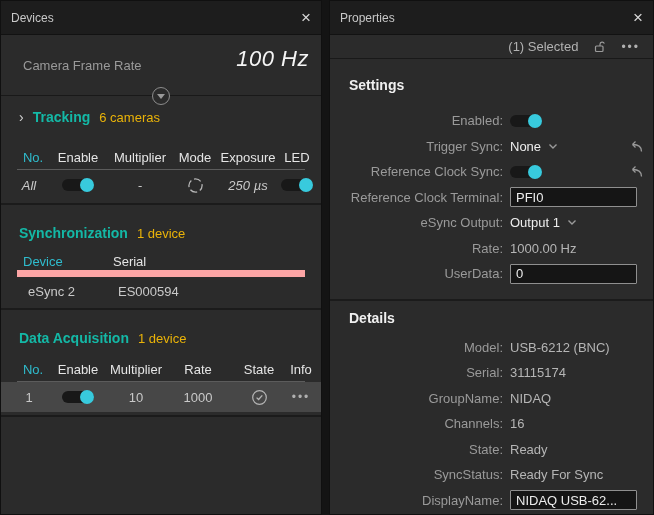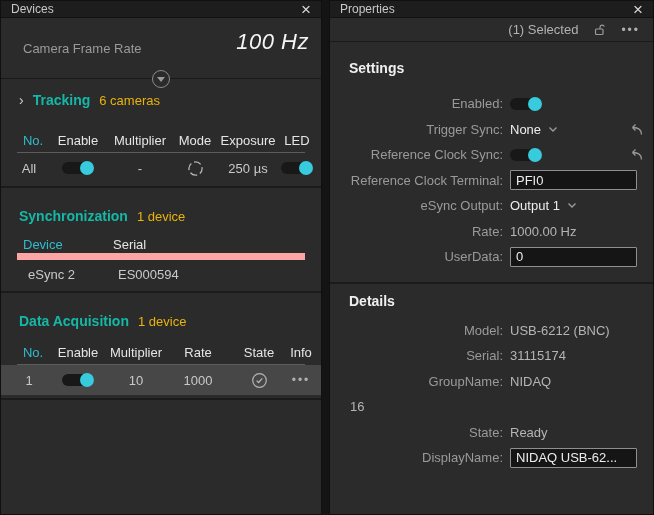--- a/index.html
+++ b/index.html
@@ -3,42 +3,42 @@
 <meta charset="utf-8">
 <style>
   * { margin:0; padding:0; box-sizing:border-box; }
   html,body { width:654px; height:515px; background:#141414; overflow:hidden;
     font-family:"Liberation Sans", sans-serif; -webkit-font-smoothing:antialiased; }
 
   .panel { position:absolute; top:0; height:515px; background:#2b2b2b; border:1px solid #101010; }
   .panel-left  { left:0;   width:322px; }
   .panel-right { left:329px; width:325px; }
 
-  .titlebar { height:17px; background:#1d1d1d; border-bottom:1px solid #121212;
+  .titlebar { height:34px; background:#1d1d1d; border-bottom:1px solid #121212;
     display:flex; align-items:center; justify-content:space-between; padding:0 10px; }
   .titlebar .t { color:#c8c8c8; font-size:12px; }
   .close-x { color:#d8d8d8; font-size:17px; line-height:1; cursor:default; }
 
   
   .framerate { position:relative; height:61px; border-bottom:1px solid #191919; }
   .framerate .lbl { position:absolute; left:22px; top:23px; font-size:13px; color:#9a9a9a; }
   .framerate .val { position:absolute; right:12px; top:11px; font-size:22px; color:#f5f5f5; letter-spacing:.5px;font-style:italic; }
   .drop-btn { position:absolute; left:50%; bottom:-10px; transform:translateX(-50%);
     width:18px; height:18px; border-radius:50%; border:1px solid #8c8c8c; background:#2b2b2b;
     display:flex; align-items:center; justify-content:center; z-index:3; }
   .tri-down { width:0; height:0; border-left:4px solid transparent; border-right:4px solid transparent;
     border-top:5px solid #9a9a9a; }
 
   .tracking-row { height:42px; display:flex; align-items:center; padding-left:18px; gap:9px; }
   .chev { color:#d0d0d0; font-size:14px; }
   .sec-name { color:#14b8a6; font-size:14px; font-weight:bold; }
   .sec-count { color:#eab308; font-size:13px; }
 
   .grid6 { display:grid; margin:0 8px 0 8px; }
-  .cam-cols { grid-template-columns:40px 58px 66px 44px 62px 36px; }
+  .cam-cols { grid-template-columns:40px 58px 66px 44px 62px 36px;font-style:italic; }
   .daq-cols { grid-template-columns:40px 58px 58px 66px 56px 28px; }
   .thead { height:24px; margin:8px 16px 0 16px; border-bottom:1px solid #5c5c5c; align-items:center; }
   .thead.grid6 { display:grid; }
   .cam-cols-h { grid-template-columns:32px 58px 66px 44px 62px 36px; }
   .daq-cols-h { grid-template-columns:32px 58px 58px 66px 56px 28px; }
   .th { font-size:13px; color:#e5e5e5; text-align:center; white-space:nowrap; }
   .th.accent { color:#2fbccd; }
   .trow { height:30px; align-items:center; }
   .td { font-size:13px; color:#c9c9c9; text-align:center; display:flex; align-items:center; justify-content:center; }
   .trow-hl { background:#474747; margin:0; padding:0 8px; }
@@ -283,30 +283,37 @@
           <span class="pvalue">31115174</span>
         </span>
     </div>
     <div class="prow">
       <span class="plabel">GroupName:</span>
       <span class="pctrl">
           <span class="pvalue">NIDAQ</span>
         </span>
     </div>
     <div class="prow">
+      <span class="plabel">Channels:</span>
       <span class="pctrl">
           <span class="pvalue">16</span>
         </span>
     </div>
     <div class="prow">
       <span class="plabel">State:</span>
       <span class="pctrl">
           <span class="pvalue">Ready</span>
         </span>
     </div>
     <div class="prow">
+      <span class="plabel">SyncStatus:</span>
+      <span class="pctrl">
+          <span class="pvalue">Ready For Sync</span>
+        </span>
+    </div>
+    <div class="prow">
       <span class="plabel">DisplayName:</span>
       <span class="pctrl">
         <input class="tinput" type="text" value="NIDAQ USB-62..." style="">
       </span>
     </div>
   </div>
 </div>
 
 </body></html>

